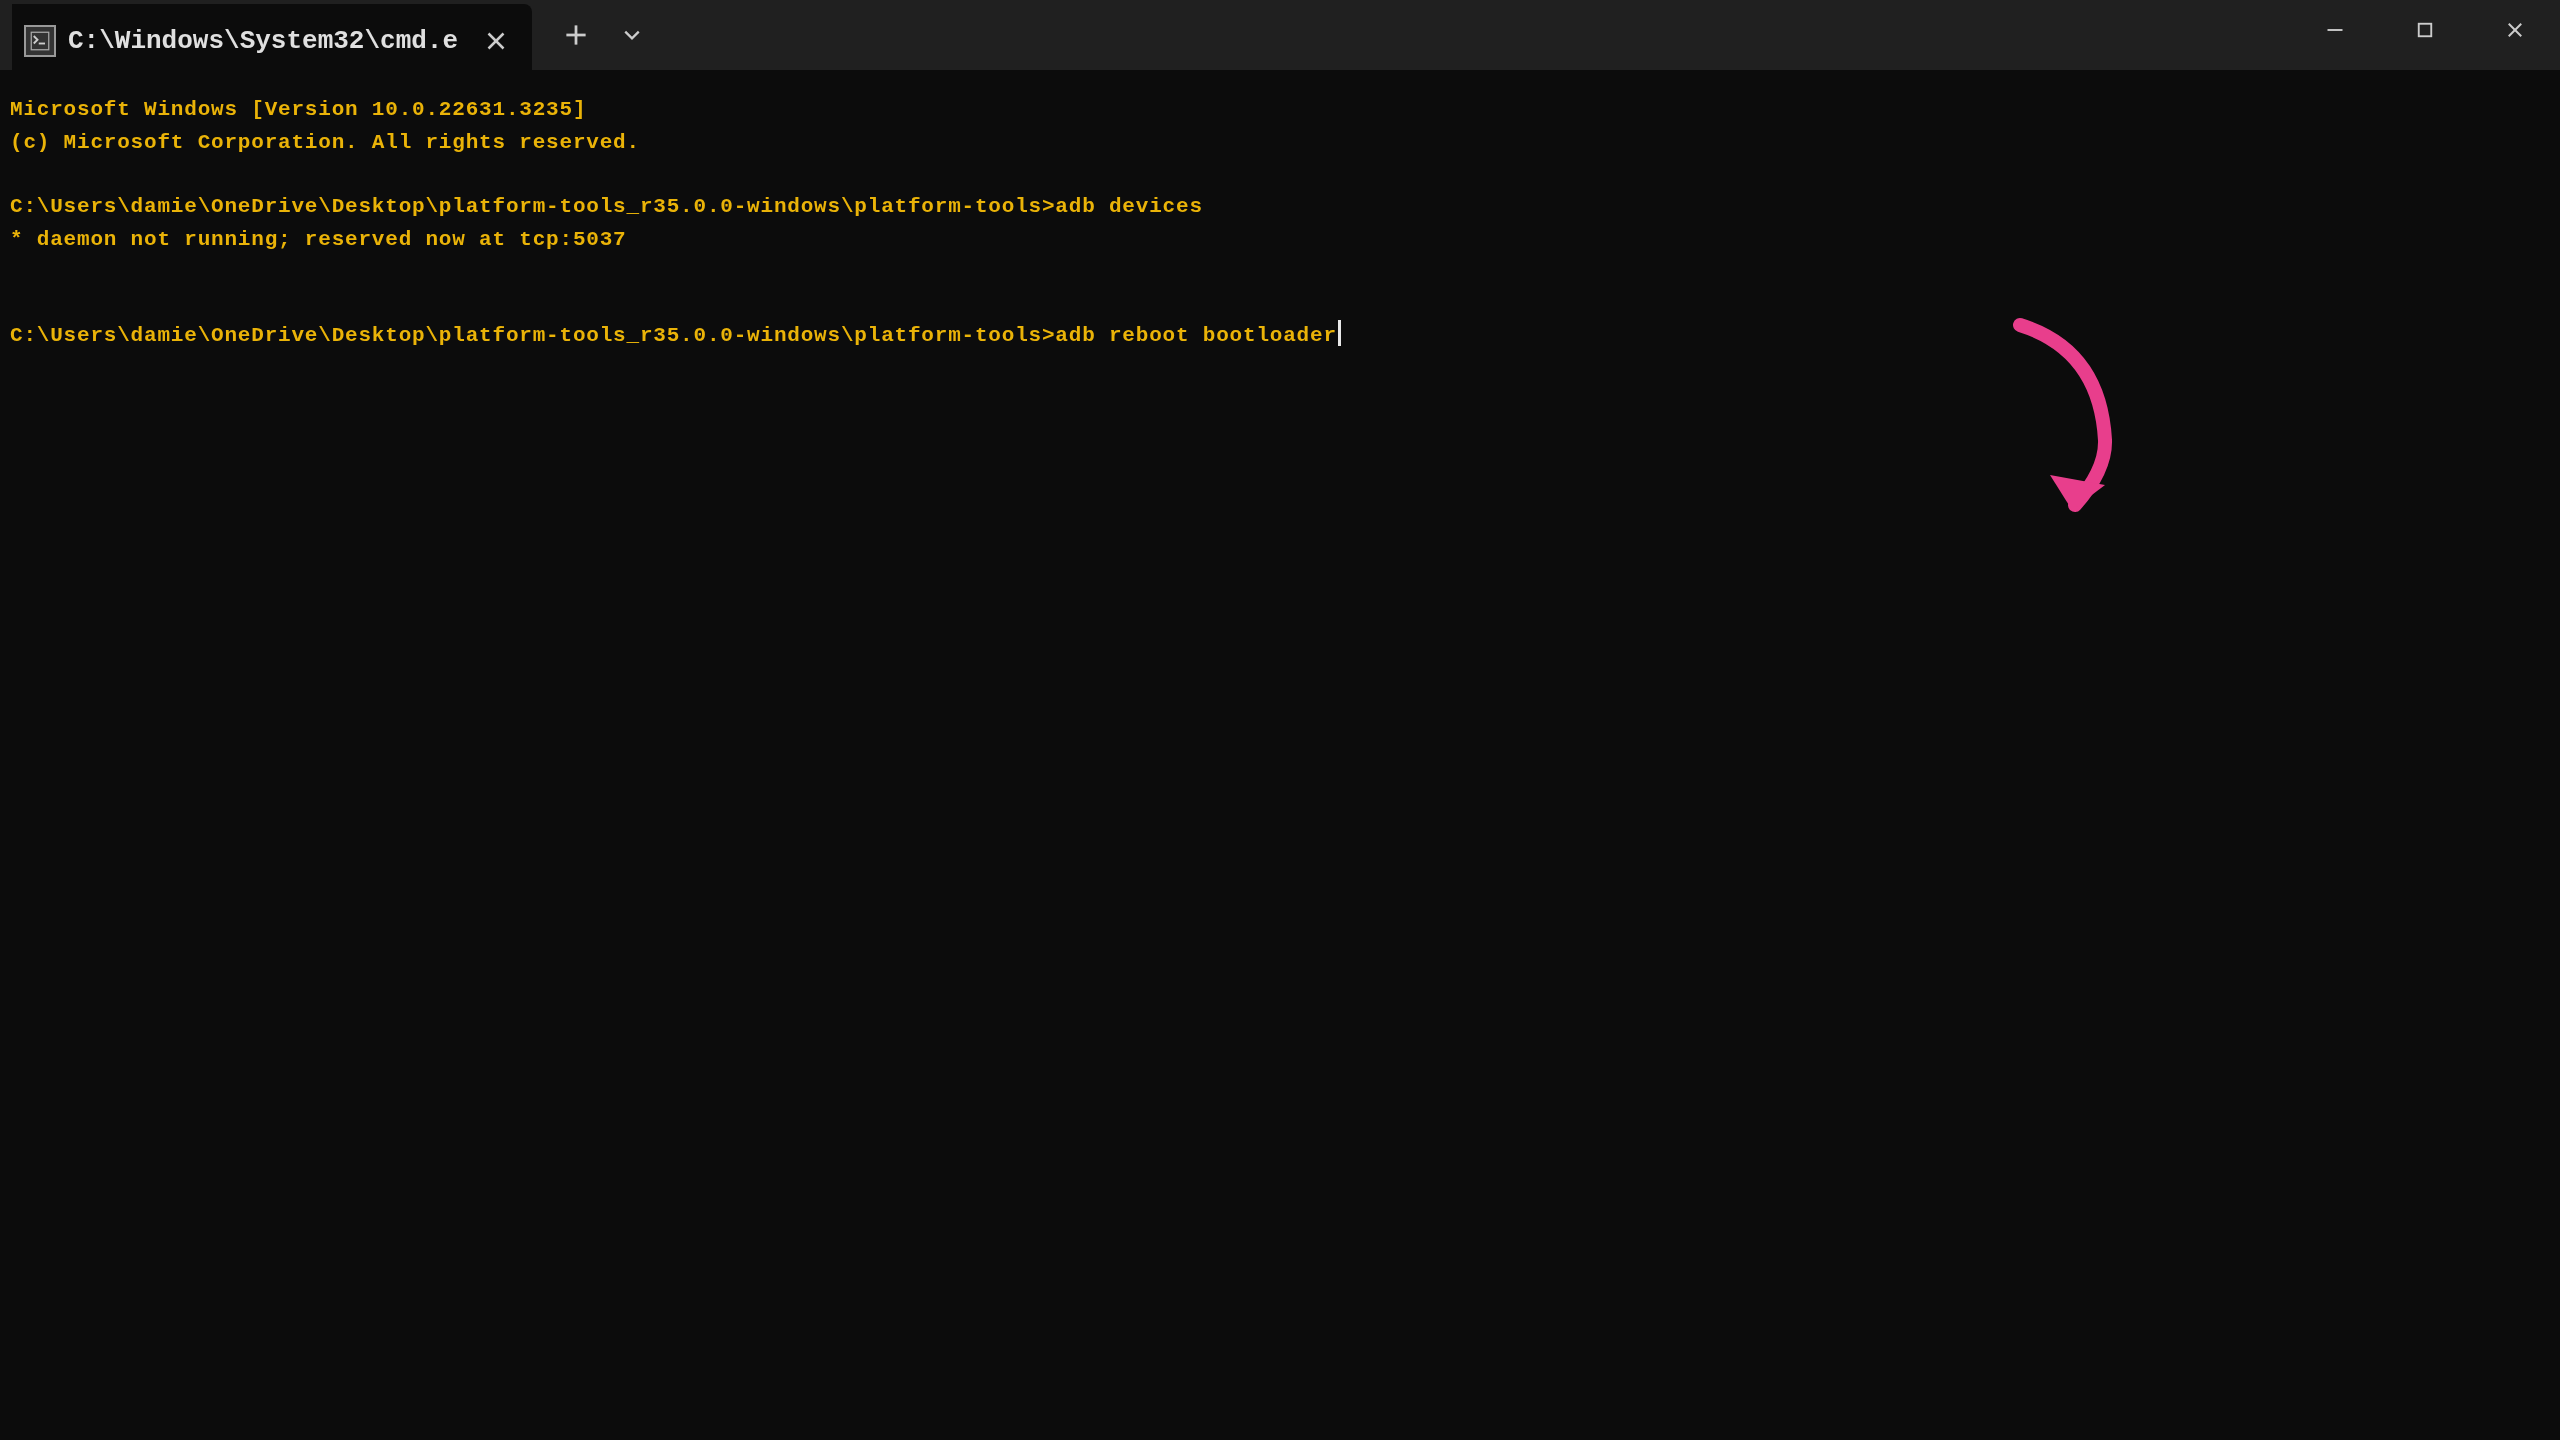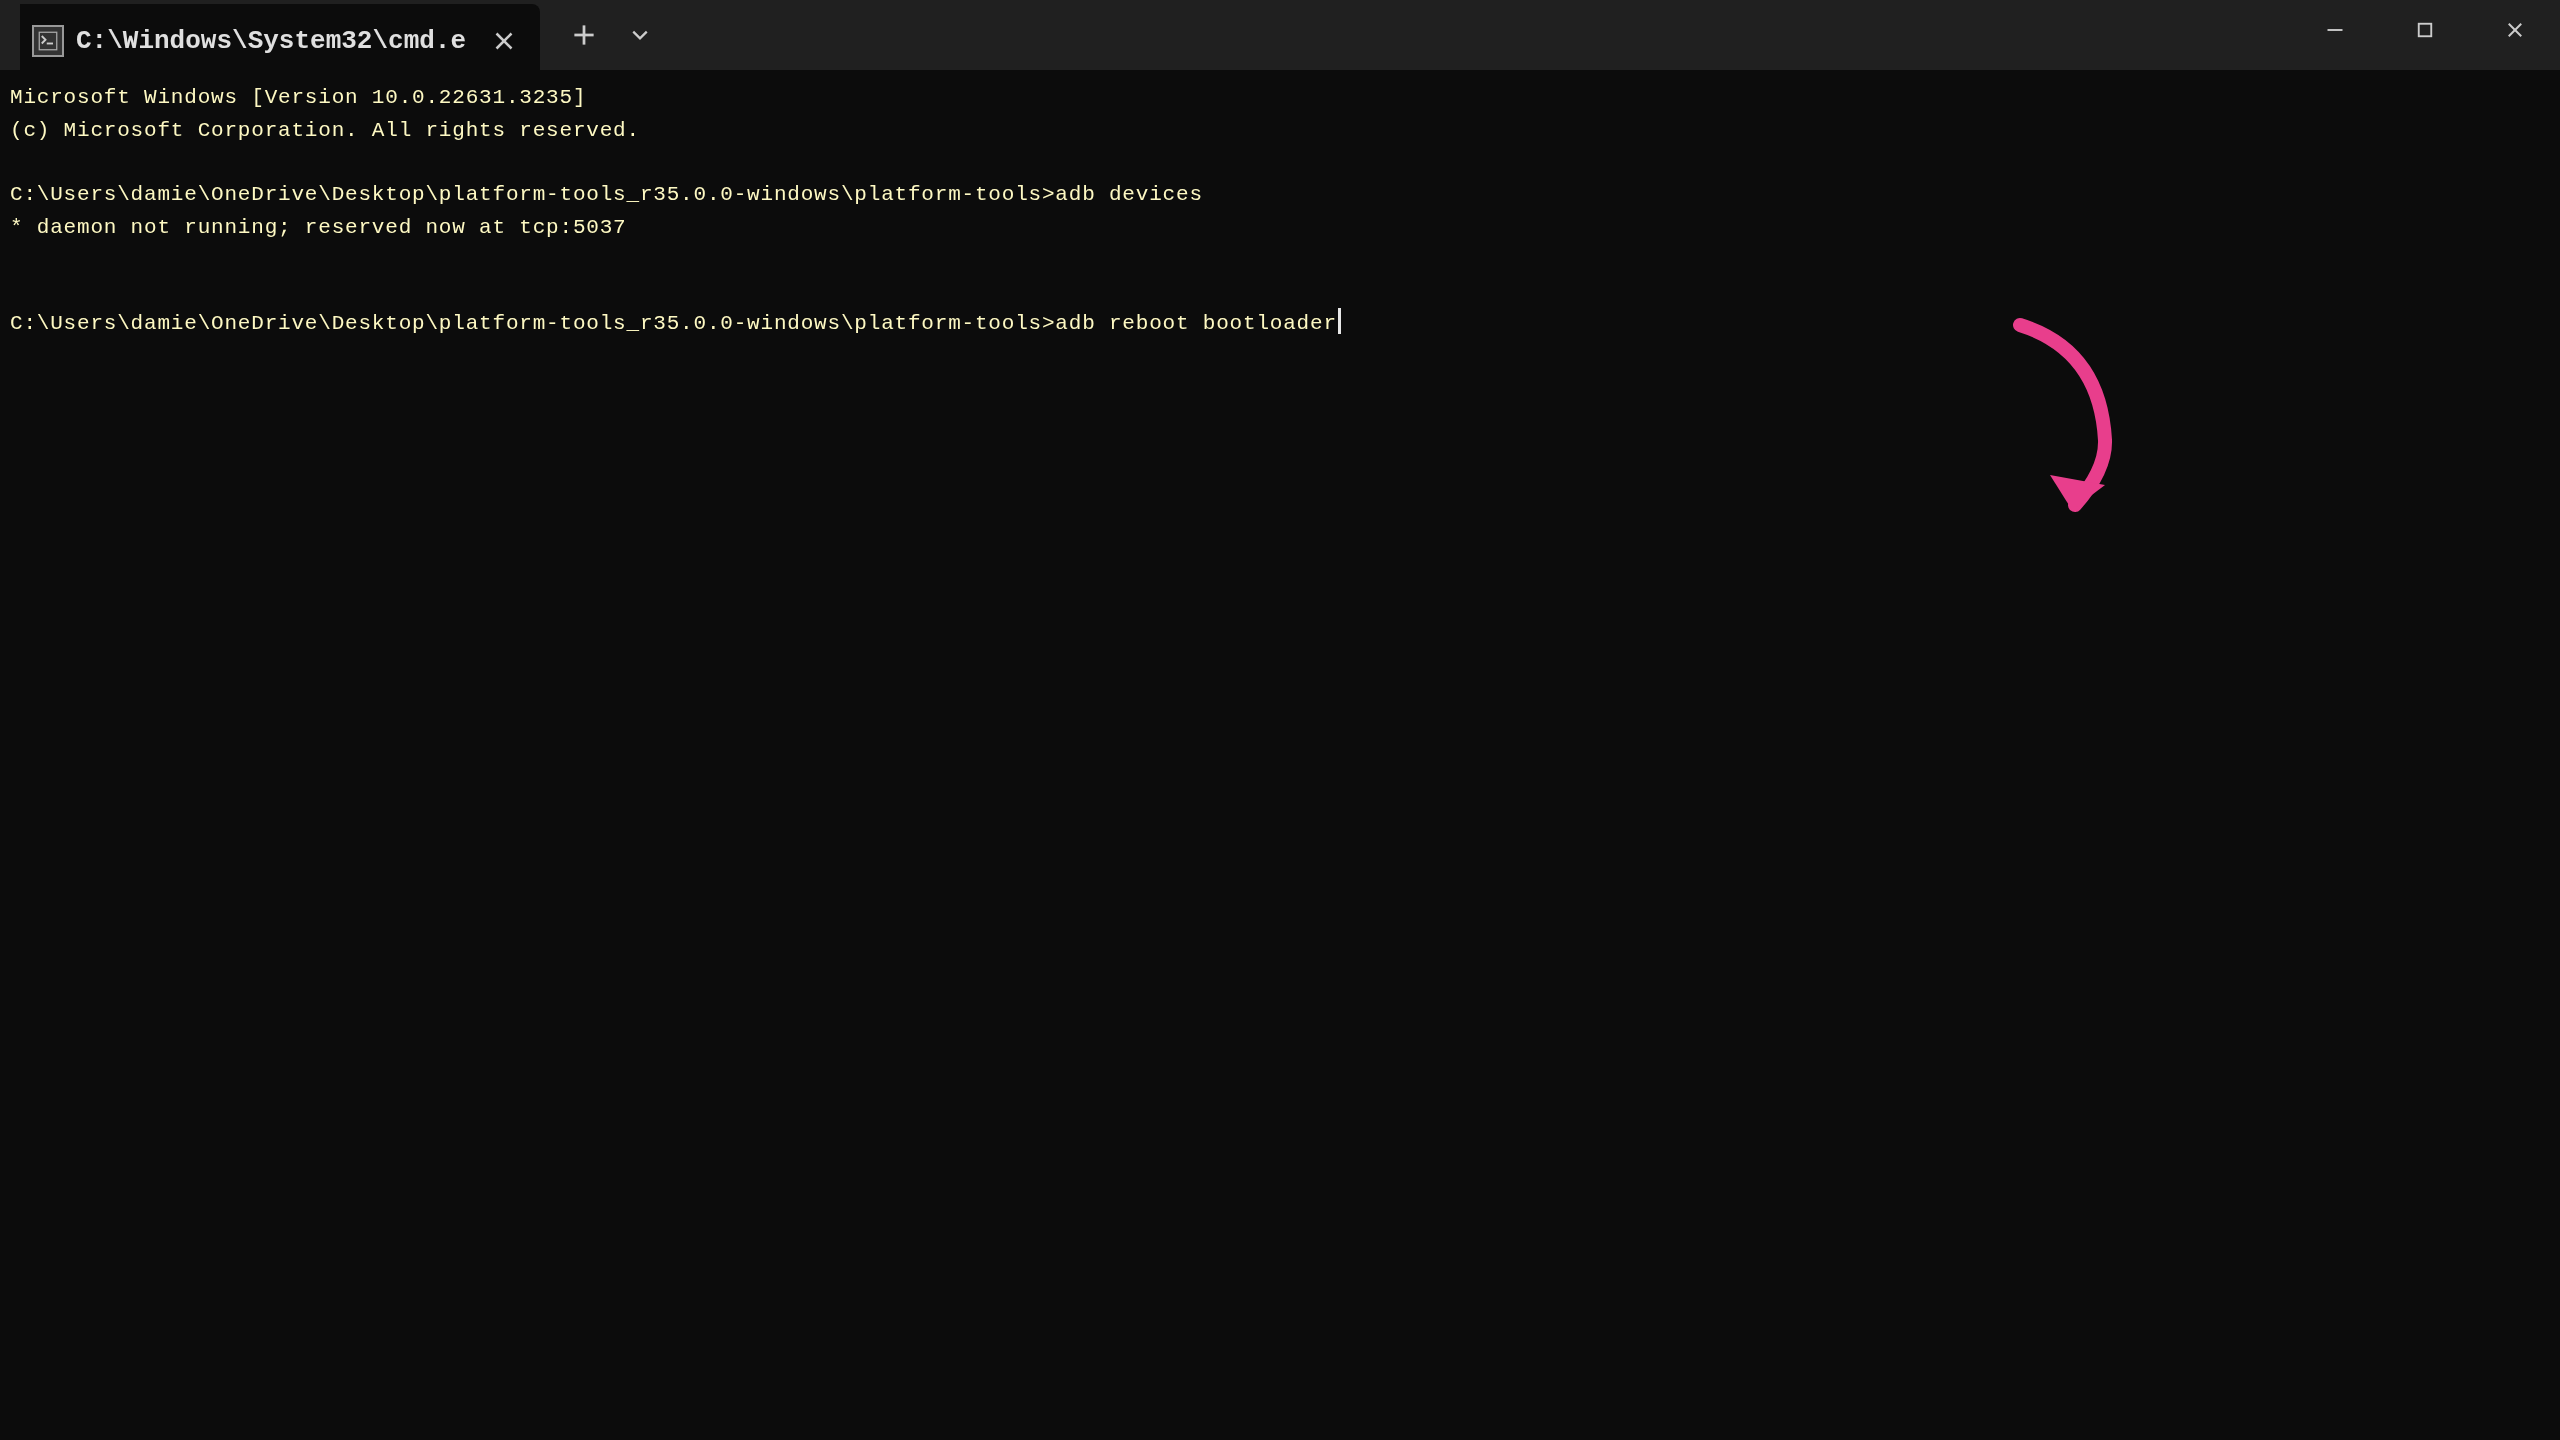--- a/index.html
+++ b/index.html
@@ -27,21 +27,21 @@
   
   .tab {
     height: 70px;
     background: #0c0c0c;
     display: flex;
     align-items: center;
     padding: 3px 20px 0 12px;
     border-top-right-radius: 8px;
     min-width: 520px;
     gap: 12px;
-    margin-left: 20px;
+    margin-left: 12px;
     margin-top: 8px;
   }
   
   .tab-icon {
     width: 32px;
     height: 32px;
     background: #333;
     border: 2px solid #999;
     display: flex;
     align-items: center;
@@ -110,26 +110,26 @@
     color: #ccc;
     cursor: pointer;
   }
   
   .win-btn svg {
     width: 20px;
     height: 20px;
   }
   
   .terminal-content {
-    padding: 12px 10px;
-    color: #fef9c3;
+    padding: 24px 10px;
+    color: #eab308;
     font-size: 21px;
     line-height: 1.55;
     letter-spacing: 0.8px;
-    font-weight: normal;
+    font-weight: bold;
   }
   
   .terminal-line {
     white-space: pre;
   }
   
   .prompt-line {
     display: flex;
     white-space: pre;
   }

